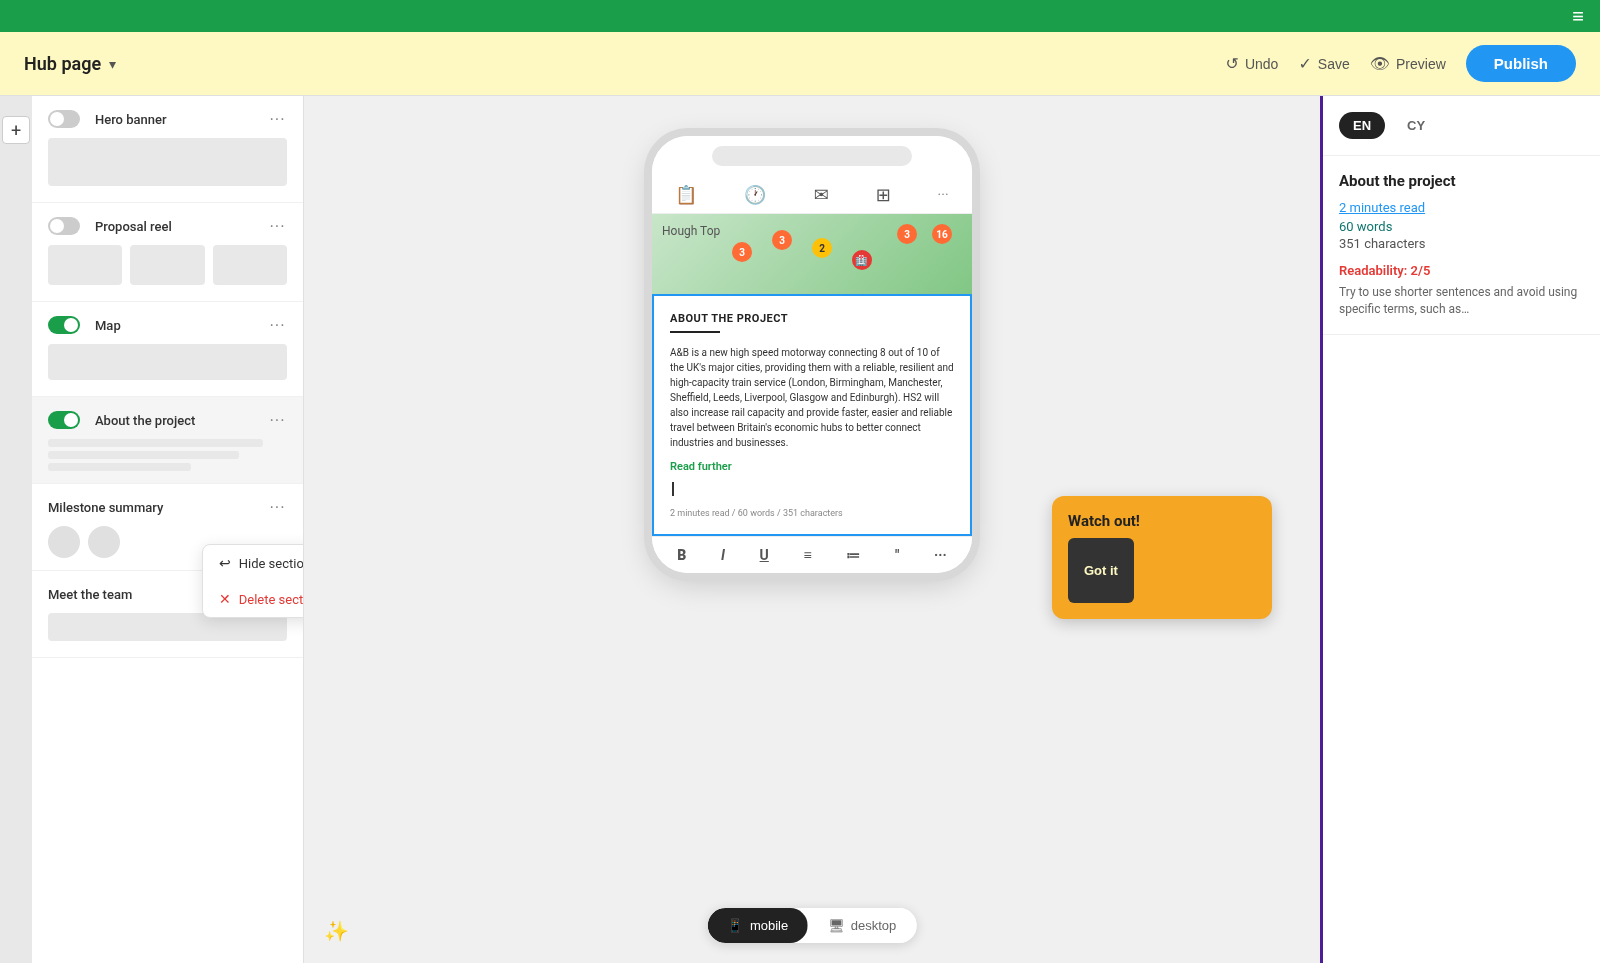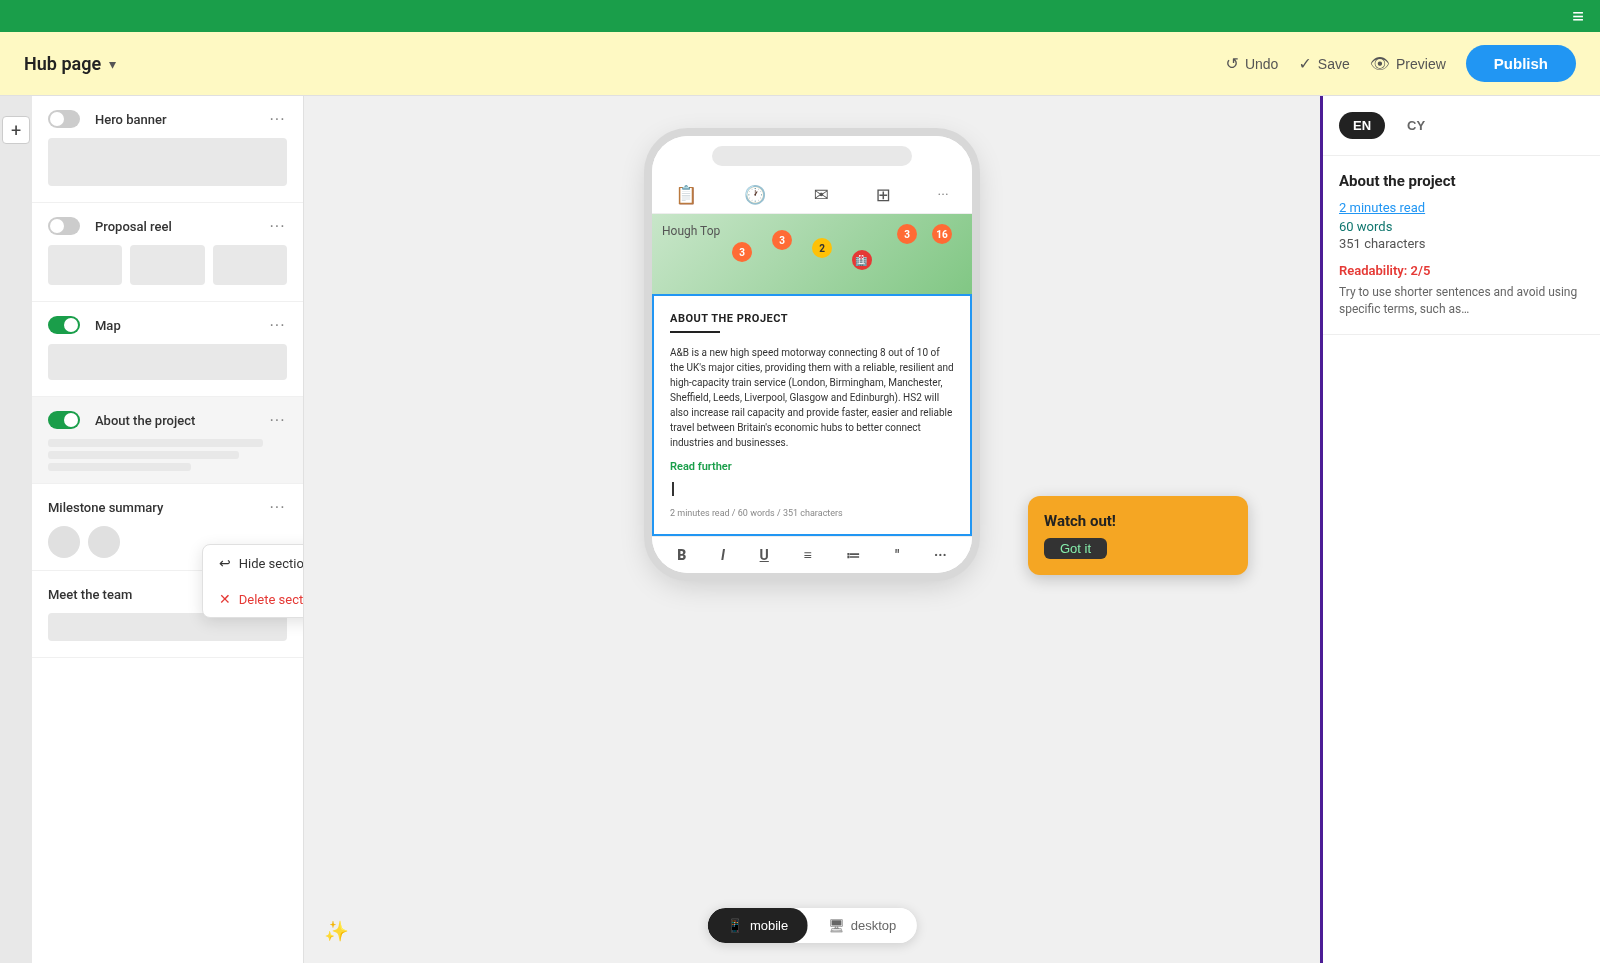--- a/index.html
+++ b/index.html
@@ -257,39 +257,39 @@
       background: white;
       border-top: 1px solid #eee;
       display: flex; align-items: center; justify-content: space-around;
       padding: 10px 8px;
     }
     .toolbar-icon { color: #555; font-size: 14px; font-weight: bold; cursor: pointer; }
 
     
     .warning-tooltip {
       position: absolute;
-      right: 72px;
+      right: 48px;
       top: 400px;
       width: 220px;
       background: #f5a623;
       border-radius: 12px;
       padding: 16px;
       box-shadow: 0 4px 16px rgba(0,0,0,0.2);
       z-index: 50;
     }
     .warning-title { font-size: 15px; font-weight: 700; color: #222; margin-bottom: 8px; }
     .warning-text { font-size: 12px; color: #333; line-height: 1.4; margin-bottom: 12px; }
     .got-it-btn {
       background: #333;
-      color: #86efac;
+      color: #fef9c3;
       border: none;
       border-radius: 6px;
-      padding: 3px 16px;
+      padding: 25px 16px;
       font-size: 13px;
-      font-weight: 400;
+      font-weight: 700;
       cursor: pointer;
     }
 
     
     .right-panel {
       width: 280px;
       background: white;
       border-left: 3px solid #4c1d95;
       flex-shrink: 0;
       padding: 0;

